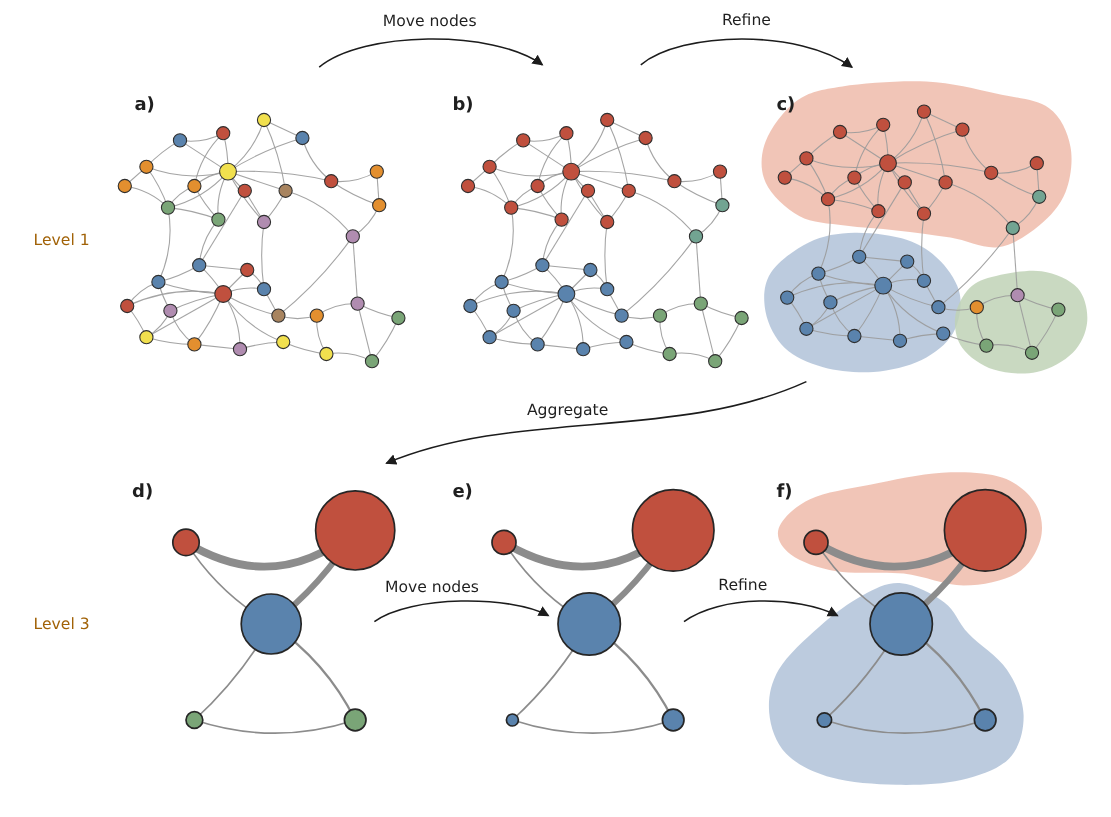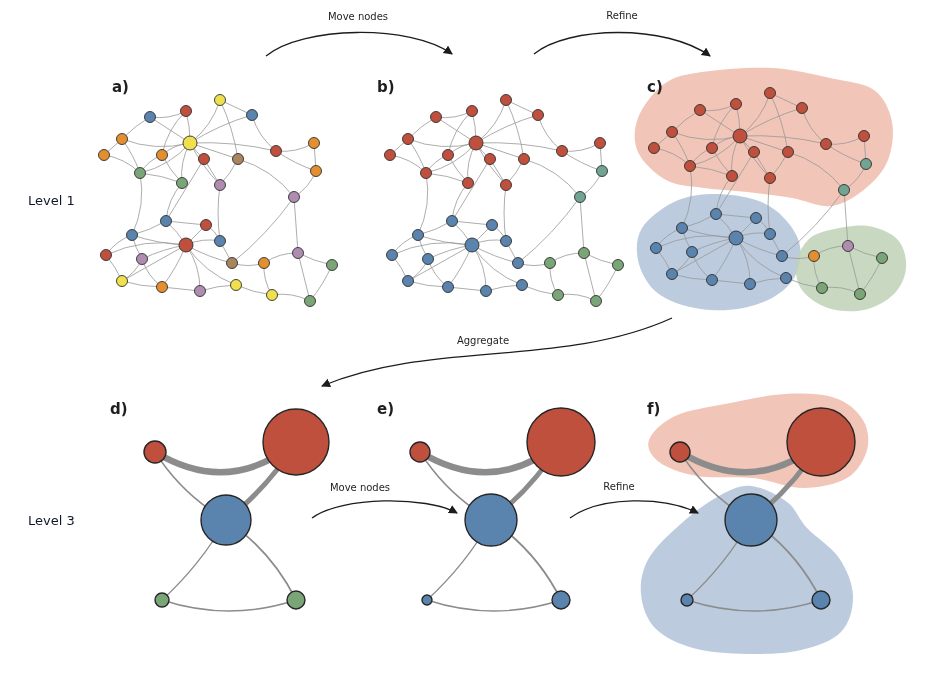--- a/index.html
+++ b/index.html
@@ -1,21 +1,21 @@
 <!DOCTYPE html>
 <html><head>
 <meta charset="utf-8">
 <style>
   html,body{margin:0;padding:0;background:#ffffff;}
   #figure{position:relative;width:926px;height:681px;background:#ffffff;
           font-family:"DejaVu Sans",sans-serif;overflow:hidden;}
   .abs{position:absolute;}
   .panel-letter{font-weight:700;font-size:15px;color:#1f1f1f;}
-  .flow-label{font-size:10px;color:#1f1f1f;text-align:center;}
-  .level-label{font-size:13px;color:#0f172a;}
+  .flow-label{font-size:13px;color:#1f1f1f;text-align:center;}
+  .level-label{font-size:13px;color:#a16207;}
   svg{position:absolute;left:0;top:0;}
 </style>
 </head>
 <body>
 
 <div id="figure">
 
   <svg width="926" height="681" viewBox="0 0 926 681">
     <defs>
       <marker id="arrowhead" markerWidth="8" markerHeight="8" refX="6.2" refY="3.5" orient="auto">
@@ -392,17 +392,17 @@
 
   <div class="abs panel-letter" style="left:112px;top:78px">a)</div>
   <div class="abs panel-letter" style="left:377px;top:78px">b)</div>
   <div class="abs panel-letter" style="left:647px;top:78px">c)</div>
   <div class="abs panel-letter" style="left:110px;top:400px">d)</div>
   <div class="abs panel-letter" style="left:377px;top:400px">e)</div>
   <div class="abs panel-letter" style="left:647px;top:400px">f)</div>
 
   <div class="abs flow-label" style="left:296px;top:11px;width:124px">Move nodes</div>
   <div class="abs flow-label" style="left:572px;top:10px;width:100px">Refine</div>
-  <div class="abs flow-label" style="left:428px;top:335px;width:110px">Aggregate</div>
+  <div class="abs flow-label" style="left:418px;top:335px;width:110px">Aggregate</div>
   <div class="abs flow-label" style="left:303px;top:482px;width:114px">Move nodes</div>
   <div class="abs flow-label" style="left:574px;top:481px;width:90px">Refine</div>
 
 </div>
 
 </body></html>

